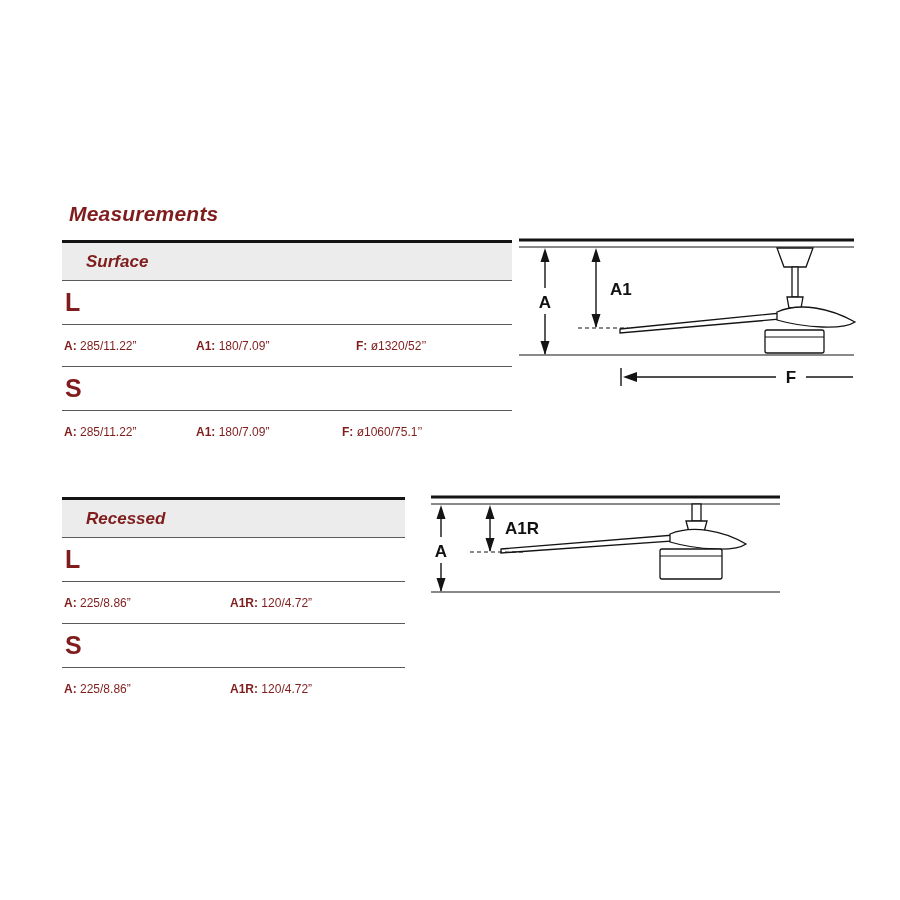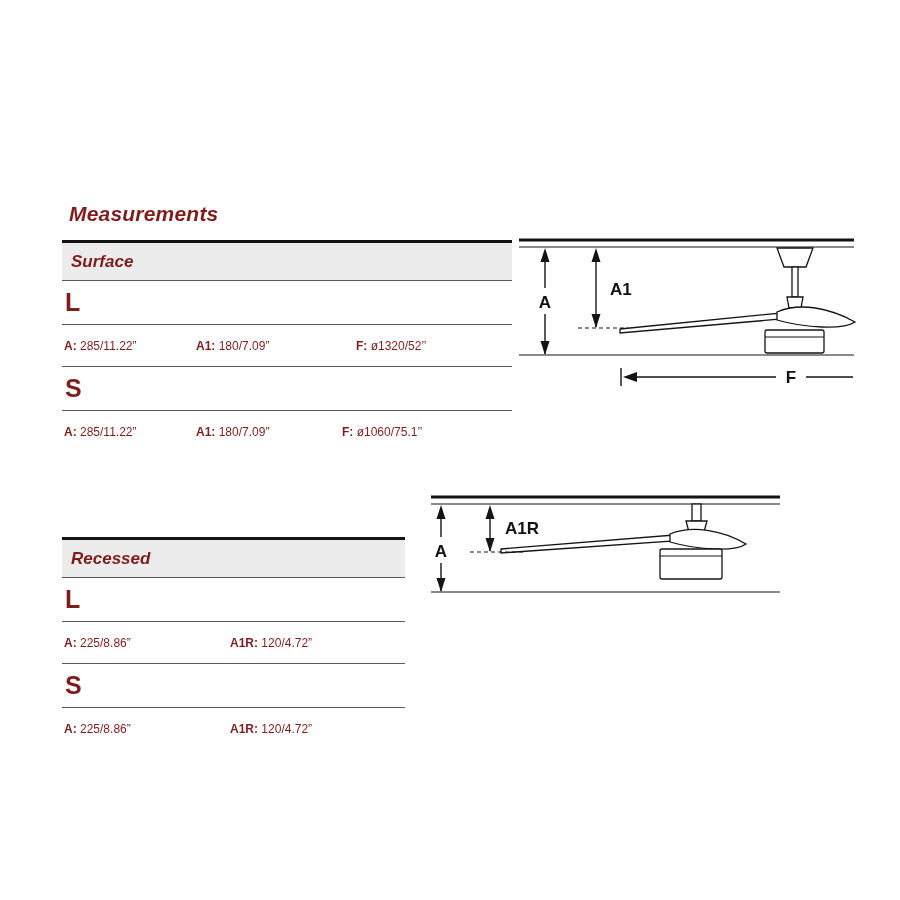--- a/index.html
+++ b/index.html
@@ -7,24 +7,24 @@
   .page {
     position:relative; width:900px; height:900px; background:#fff;
     font-family:"Liberation Sans", sans-serif; color:#7f1d1d; overflow:hidden;
   }
   .title {
     position:absolute; left:69px; top:202px;
     font-size:21px; font-weight:700; font-style:italic; letter-spacing:.2px;
   }
   .spec-table { position:absolute; border-top:3px solid #141414; background:#fff; }
   .surface-table  { left:62px; top:240px; width:450px; }
-  .recessed-table { left:62px; top:497px; width:343px;margin-top:40px; }
+  .recessed-table { left:62px; top:497px; width:343px; }
   .table-header {
     height:38px; background:#ececec; border-bottom:1px solid #5a5a5a;
-    display:flex; align-items:center; padding-left:9px;
+    display:flex; align-items:center; padding-left:24px;
     font-size:17px; font-weight:700; font-style:italic;
   }
   .size-row {
     height:44px; border-bottom:1px solid #5a5a5a;
     display:flex; align-items:center; padding-left:3px;
     font-size:25px; font-weight:700;
   }
   .spec-row { height:42px; position:relative; border-bottom:1px solid #5a5a5a; font-size:12px; }
   .spec-row.last { border-bottom:none; }
   .spec { position:absolute; top:50%; transform:translateY(-50%); white-space:nowrap; }

